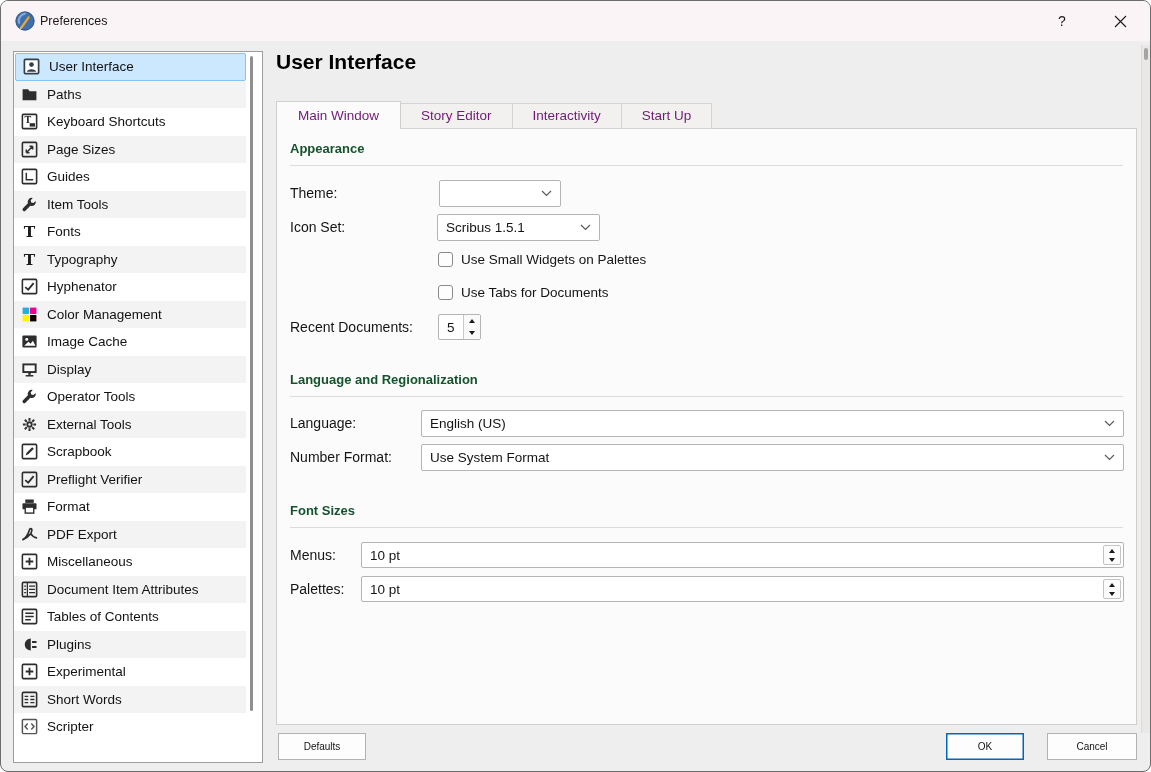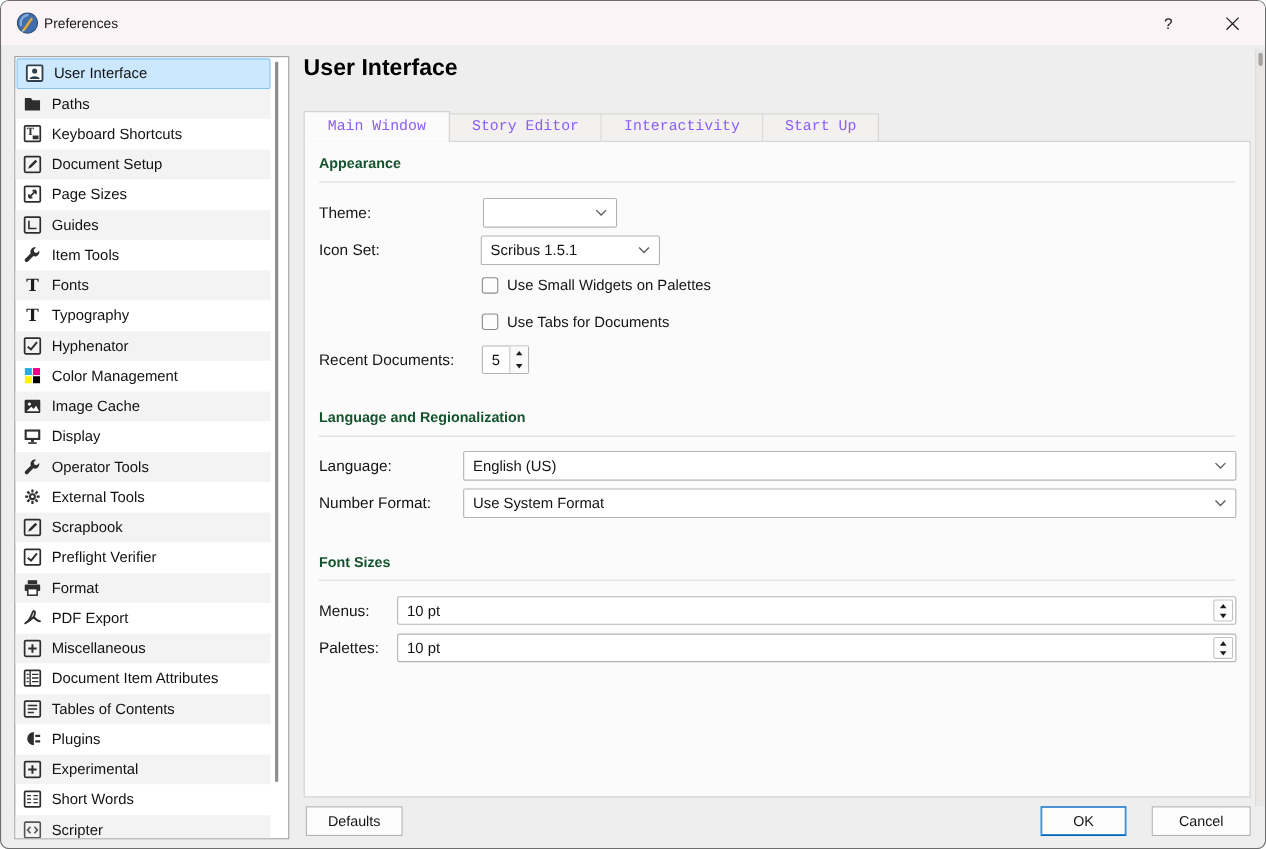--- a/index.html
+++ b/index.html
@@ -22,22 +22,22 @@
     padding-left:7px;gap:9px;font-size:13.5px;color:#121212;width:232px;}
   .srow:nth-child(even){background:#f3f3f3;}
   .srow.sel{background:#cce8ff;border:1px solid #86c3f1;border-radius:2px;margin:0 1px;width:231px;}
   .sicon{width:17px;height:17px;flex:0 0 auto;display:inline-flex;}
   .sicon svg{width:17px;height:17px;}
   .list-scrollthumb{position:absolute;left:236px;top:4px;width:3px;height:655px;
     background:#8f8f8f;border-radius:2px;}
   
   .page-title{position:absolute;left:275px;top:49px;font-size:21px;font-weight:700;color:#000;}
   .tabbar{position:absolute;left:275px;top:100px;height:28px;display:flex;align-items:flex-end;z-index:3;}
-  .tab{box-sizing:border-box;height:26px;line-height:24px;padding:0 20px;font-size:13.5px;color:#8b5cf6;
-    background:#f2f1f0;border:1px solid #d5d4d3;border-left:none;cursor:default;font-family:Liberation Mono, monospace;}
+  .tab{box-sizing:border-box;height:26px;line-height:24px;padding:0 20px;font-size:13.5px;color:#701a75;
+    background:#f2f1f0;border:1px solid #d5d4d3;border-left:none;cursor:default;}
   .tab:first-child{border-left:1px solid #d5d4d3;}
   .tab.active{height:28px;line-height:27px;background:#fbfbfb;border:1px solid #cfcecd;border-bottom:none;padding:0 21px;}
   .panel{position:absolute;left:275px;top:127px;width:861px;height:597px;box-sizing:border-box;
     background:#fbfbfb;border:1px solid #cfcecd;z-index:1;}
   .sect-head{position:absolute;left:13px;font-size:13px;font-weight:700;color:#14532d;}
   .rule{position:absolute;left:13px;right:13px;height:0;border-top:1px solid #dddcdb;}
   .flabel{position:absolute;left:13px;font-size:14px;color:#141414;}
   
   .combo{position:absolute;box-sizing:border-box;height:27px;background:#fff;border:1px solid #b5b4b3;
     border-radius:2px;display:flex;align-items:center;padding:0 8px;font-size:13.5px;color:#141414;cursor:default;}
@@ -49,21 +49,21 @@
   .spin{position:absolute;box-sizing:border-box;height:26px;background:#fff;border:1px solid #b5b4b3;
     border-radius:2px;display:flex;align-items:stretch;font-size:13.5px;color:#141414;}
   .spin .val{flex:1;display:flex;align-items:center;padding-left:8px;}
   .spin .btns{width:16px;border-left:1px solid #c9c8c7;background:#fbfafa;display:flex;flex-direction:column;}
   .spin .sb{flex:1;display:flex;align-items:center;justify-content:center;}
   .tri-up{width:0;height:0;border-left:3.5px solid transparent;border-right:3.5px solid transparent;border-bottom:4.5px solid #1a1a1a;}
   .tri-dn{width:0;height:0;border-left:3.5px solid transparent;border-right:3.5px solid transparent;border-top:4.5px solid #1a1a1a;}
   .spin.boxed .btns{margin:2px;border:1px solid #c4c3c2;border-radius:2px;background:#fdfdfd;}
   
   .btn{position:absolute;box-sizing:border-box;height:27px;border-radius:0;background:#fdfdfd;
-    border:1px solid #b3b2b1;font-size:13px;color:#141414;display:flex;align-items:center;justify-content:center;cursor:default;}
+    border:1px solid #b3b2b1;font-size:10px;color:#141414;display:flex;align-items:center;justify-content:center;cursor:default;}
   .btn.ok{border:1px solid #0067c0;box-shadow:inset 0 0 0 0.5px #0067c0;}
   
   .rgutter{position:absolute;left:1140px;top:44px;width:9px;height:688px;background:#e9e8e7;border-left:1px solid #dcdbda;}
   .rgutter .thumb{position:absolute;left:2px;top:3px;width:4px;height:12px;background:#a5a4a3;border-radius:2px;}
 </style>
 </head>
 <body>
 
 <div class="window">
 
@@ -115,29 +115,20 @@
               <text x="3.2" y="9.5" font-size="8.5" font-weight="bold" fill="#2e2e2e" font-family="DejaVu Serif,serif">T</text>
               <rect x="8.2" y="9.6" width="5" height="3.2" fill="#2e2e2e"></rect>
             </svg>
           </span>
     <span class="slabel">Keyboard Shortcuts</span>
   </div>
         <div class="srow">
     <span class="sicon">
             <svg viewBox="0 0 16 16">
               <rect x="1.3" y="1.3" width="13.4" height="13.4" rx="1" fill="none" stroke="#2e2e2e" stroke-width="1.5"></rect>
-              <path d="M4.3,11.7 l1,-2.6 5.2,-5.2 1.6,1.6 -5.2,5.2 z" fill="#2e2e2e"></path>
-            </svg>
-          </span>
-    <span class="slabel">Document Setup</span>
-  </div>
-        <div class="srow">
-    <span class="sicon">
-            <svg viewBox="0 0 16 16">
-              <rect x="1.3" y="1.3" width="13.4" height="13.4" rx="1" fill="none" stroke="#2e2e2e" stroke-width="1.5"></rect>
               <path d="M5,11 L11,5 M5,11 v-3 M5,11 h3 M11,5 v3 M11,5 h-3" fill="none" stroke="#2e2e2e" stroke-width="1.4"></path>
             </svg>
           </span>
     <span class="slabel">Page Sizes</span>
   </div>
         <div class="srow">
     <span class="sicon">
             <svg viewBox="0 0 16 16">
               <rect x="1.3" y="1.3" width="13.4" height="13.4" rx="1" fill="none" stroke="#2e2e2e" stroke-width="1.5"></rect>
               <path d="M5,4.5 V11 H11.5" fill="none" stroke="#2e2e2e" stroke-width="1.4"></path>

